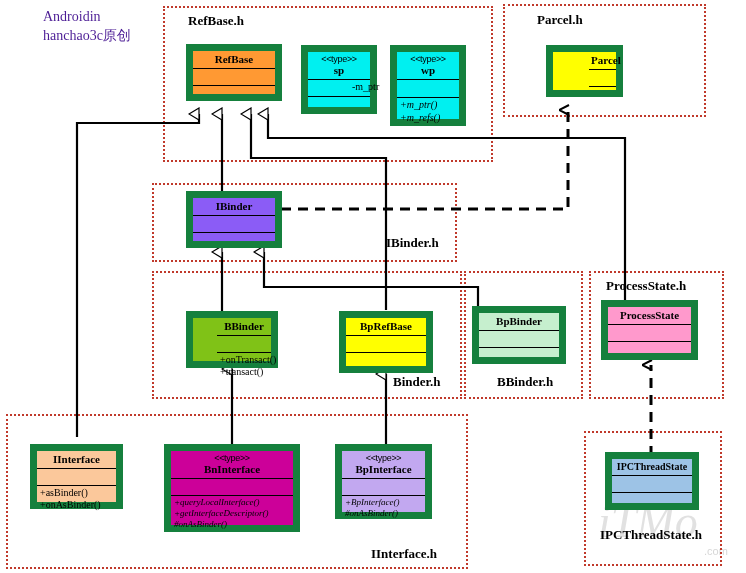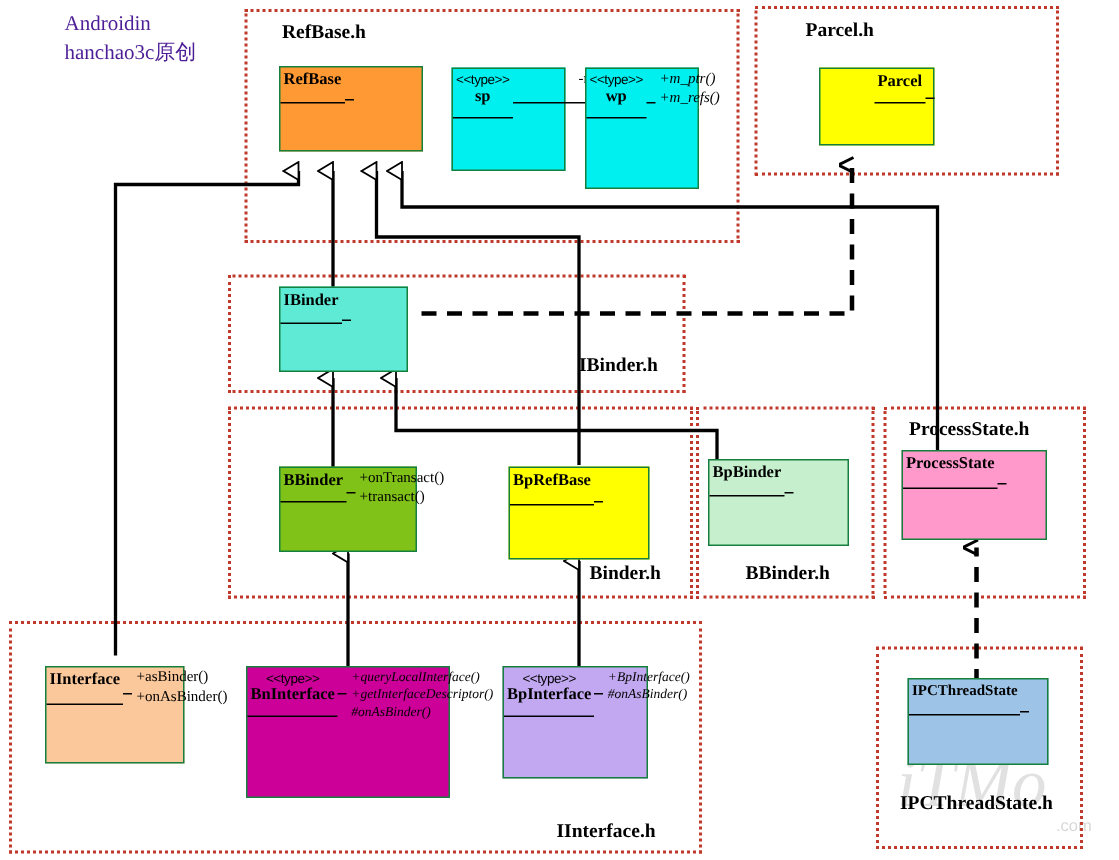--- a/index.html
+++ b/index.html
@@ -6,22 +6,22 @@
   body{width:746px;height:573px;position:relative;overflow:hidden;
        font-family:"Liberation Serif",serif;}
   #canvas{position:absolute;left:0;top:0;width:746px;height:573px;}
 
   
   .pkg{position:absolute;border:2px dotted #c0392b;box-sizing:border-box;}
   .pkg-label{position:absolute;font-family:"Liberation Serif",serif;
              font-weight:bold;font-size:13px;color:#000;white-space:nowrap;}
 
   
-  .cls{position:absolute;border:1px solid #15803d;box-sizing:border-box;
-       display:flex;}
+  .cls{position:absolute;border:7px solid #15803d;box-sizing:border-box;
+       display:flex;flex-direction:column;}
   .cls .hdr{border-bottom:1px solid #000;text-align:center;
             font-weight:bold;font-size:11px;line-height:1.15;
             padding:2px 2px 2px 2px;color:#000;}
   .cls .hdr .stereo{display:block;font-weight:normal;font-size:9px;
             font-family:"Liberation Sans",sans-serif;letter-spacing:-0.3px;}
   .cls .attrs{border-bottom:1px solid #000;font-size:10px;
               padding:1px 3px;color:#000;min-height:14px;}
   .cls .ops{font-size:10px;padding:1px 3px;color:#000;min-height:14px;}
   .cls .row{line-height:1.25;white-space:nowrap;}
   .italic .ops .row, .italic .attrs .row{font-style:italic;}
@@ -143,29 +143,29 @@
   </div>
 
   <div class="cls" style="left:546px;top:45px;width:77px;height:52px;background:#FFFF00;padding-left:36px;">
     <div class="hdr" style="height:18px;">
       <span>Parcel</span>
     </div>
     <div class="attrs" style="height:17px;"></div>
     <div class="ops" style="height:17px;"></div>
   </div>
 
-  <div class="cls" style="left:186px;top:191px;width:86px;height:57px;background:#5eead4;">
+  <div class="cls" style="left:186px;top:191px;width:96px;height:57px;background:#8b5cf6;">
     <div class="hdr" style="height:19px;">
       <span>IBinder</span>
     </div>
     <div class="attrs" style="height:19px;"></div>
     <div class="ops" style="height:19px;"></div>
   </div>
 
-  <div class="cls" style="left:186px;top:311px;width:92px;height:57px;background:#80C217;">
+  <div class="cls" style="left:186px;top:311px;width:92px;height:57px;background:#80C217;padding-left:24px;">
     <div class="hdr" style="height:18px;">
       <span>BBinder</span>
     </div>
     <div class="attrs" style="height:13px;"></div>
     <div class="ops">
       <div class="row">+onTransact()</div>
       <div class="row">+transact()</div>
     </div>
   </div>
 

